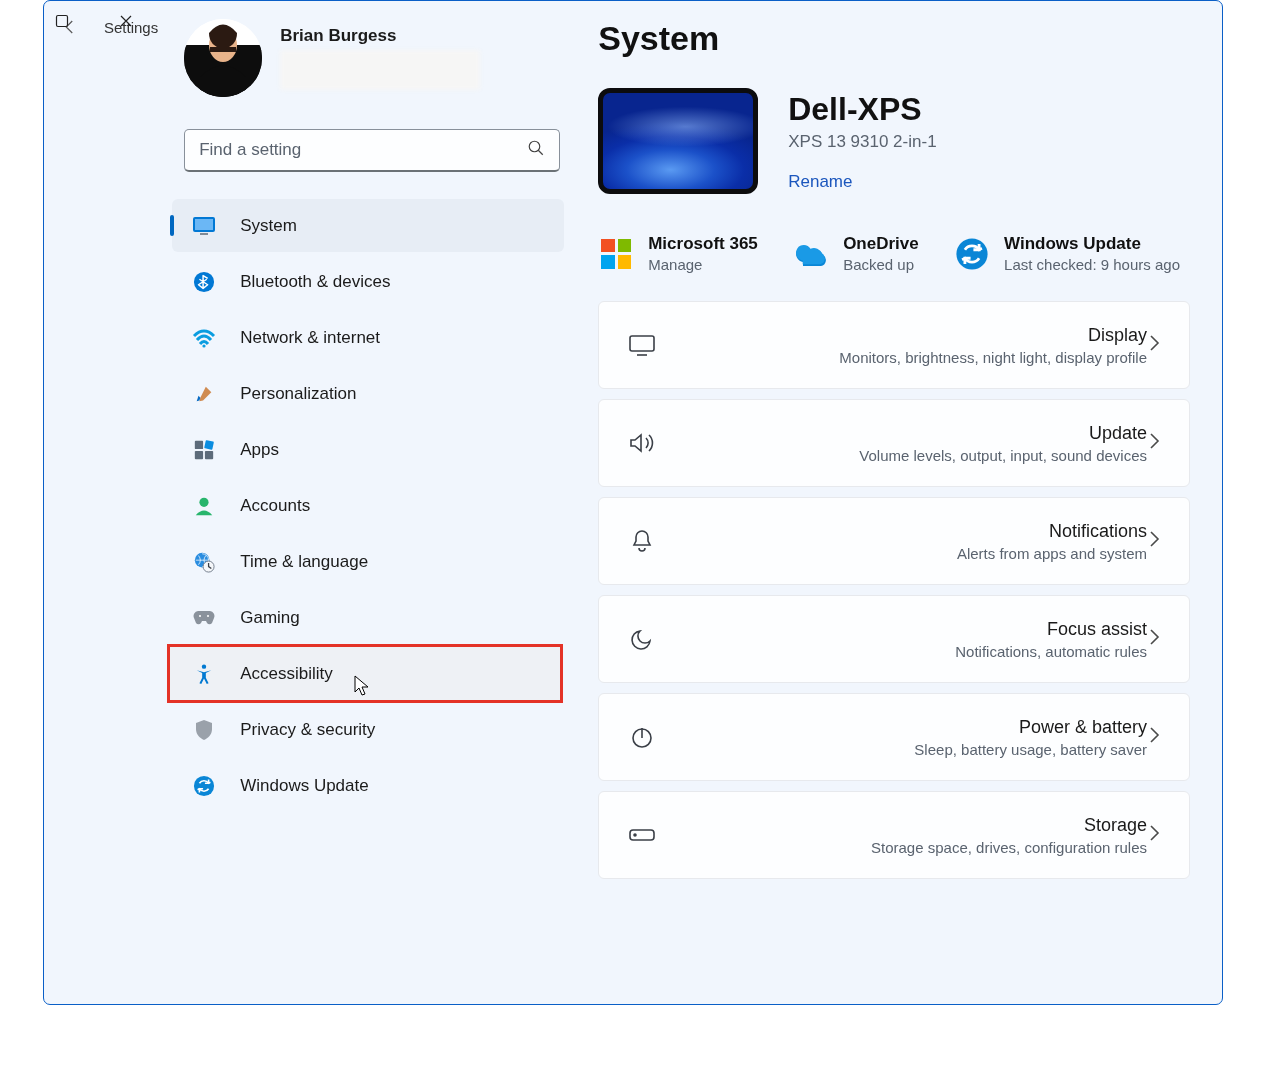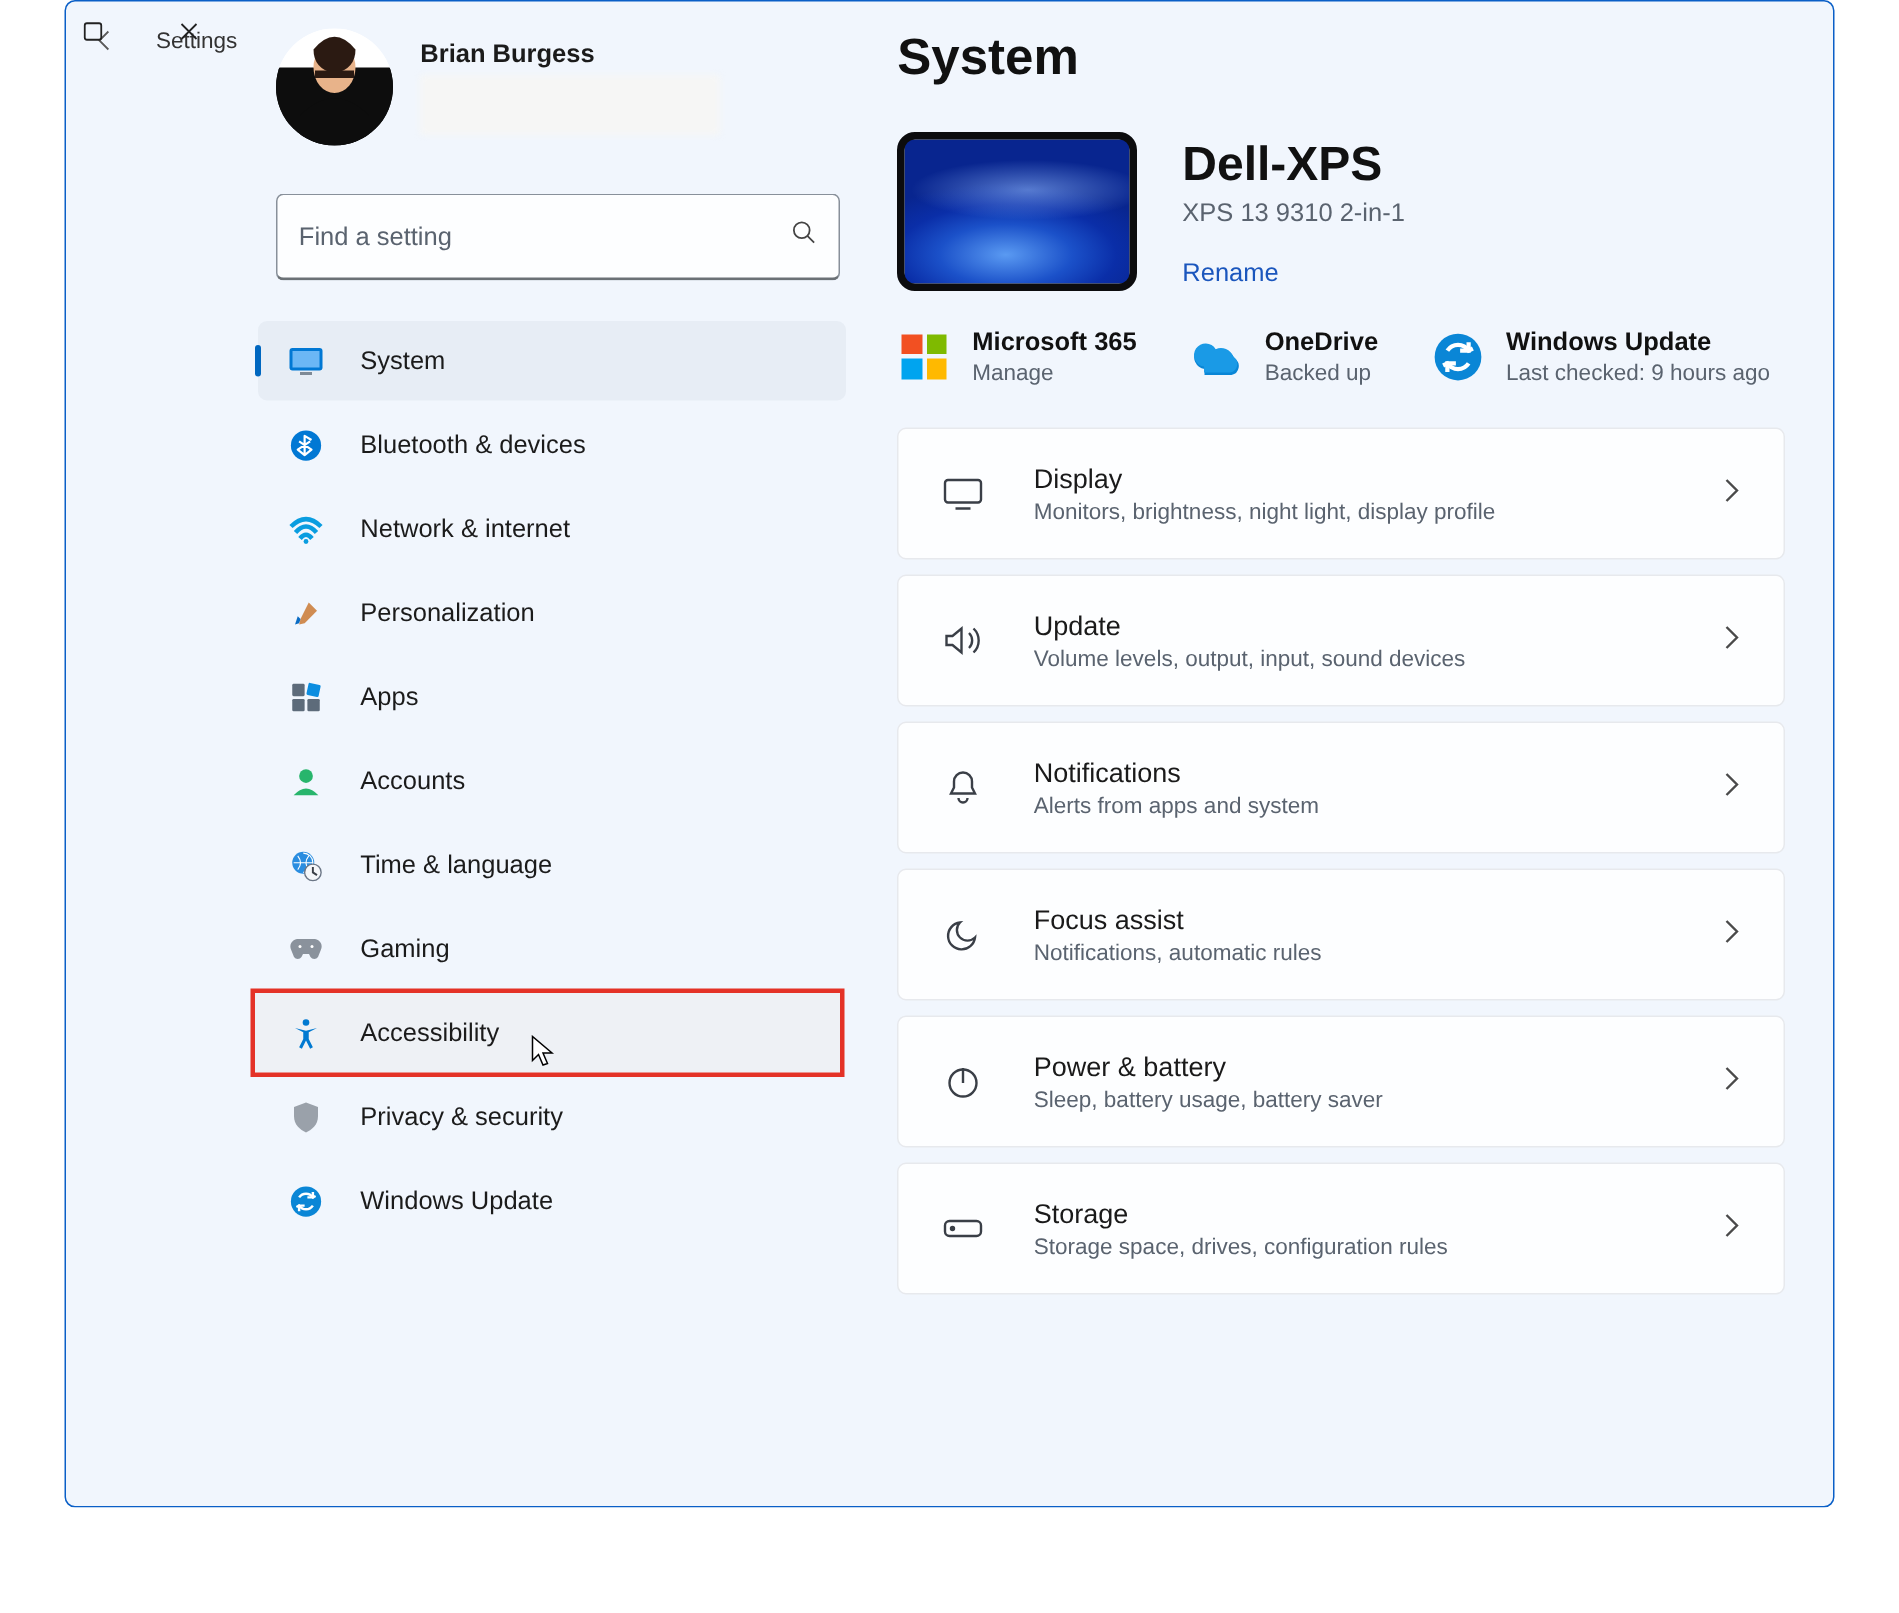--- a/index.html
+++ b/index.html
@@ -85,21 +85,21 @@
   .profile-email {
     margin-top: 4px;
     height: 40px;
     width: 200px;
     background: #f6f6f5;
     border-radius: 2px;
     filter: blur(2px);
   }
   .search-box {
     margin: 18px 18px 14px 26px;
-    height: 58px;
+    height: 43px;
     border: 1px solid #88909a;
     border-bottom: 2px solid #6b7176;
     border-radius: 5px;
     background: #fdfeff;
     display: flex;
     align-items: center;
     padding: 0 14px 0 14px;
   }
   .search-box input {
     flex: 1;
@@ -201,39 +201,40 @@
     gap: 22px;
     margin-bottom: 28px;
     align-items: flex-start;
     justify-content: space-between;
     padding-right: 10px;
   }
   .status-card {
     display: flex;
     align-items: center;
     gap: 14px;
+    margin-top: 16px;
   }
   .status-card .status-icon { width: 36px; height: 36px; flex-shrink:0; display:flex; align-items:center; justify-content:center; }
   .status-card .status-title { font-size: 17px; font-weight: 600; color: #111; white-space: nowrap; }
   .status-card .status-sub { font-size: 15px; color: #5a636f; margin-top: 2px; white-space: nowrap; }
 
   .settings-list {
     display: flex;
     flex-direction: column;
     gap: 10px;
   }
   .setting-card {
     background: #fdfeff;
     border: 1px solid #e7e9ed;
     border-radius: 6px;
     height: 88px;
     display: flex;
     align-items: center;
     padding: 11px 28px;
-    gap: 32px;
+    text-align: right;
   }
   .setting-card .card-icon {
     width: 30px; height: 30px;
     display:flex; align-items:center; justify-content:center;
     color: #3a3f47;
     flex-shrink: 0;
   }
   .setting-card .card-body { flex: 1; }
   .setting-card .card-title { font-size: 18px; color: #1a1a1a; font-weight: 500; }
   .setting-card .card-sub { font-size: 15px; color: #5a636f; margin-top: 3px; }

